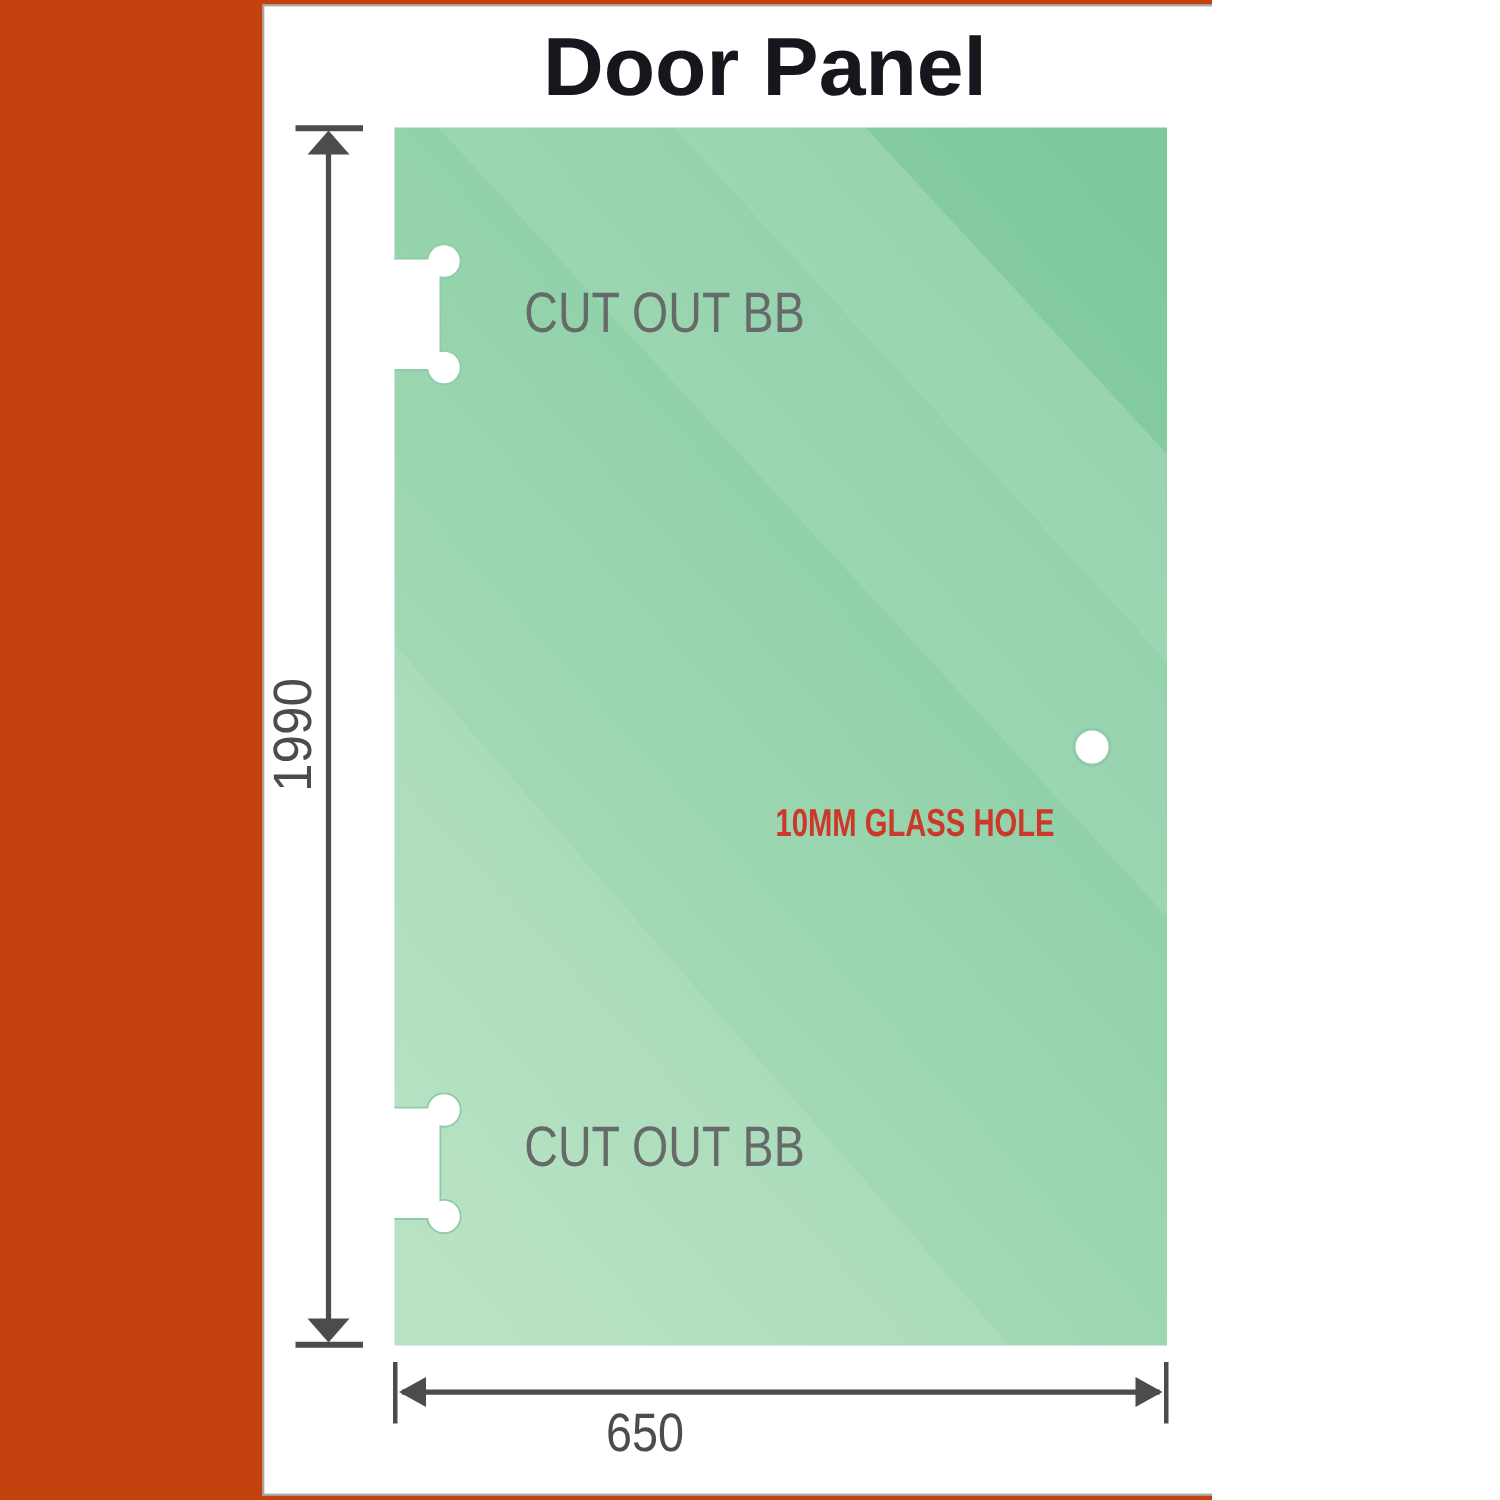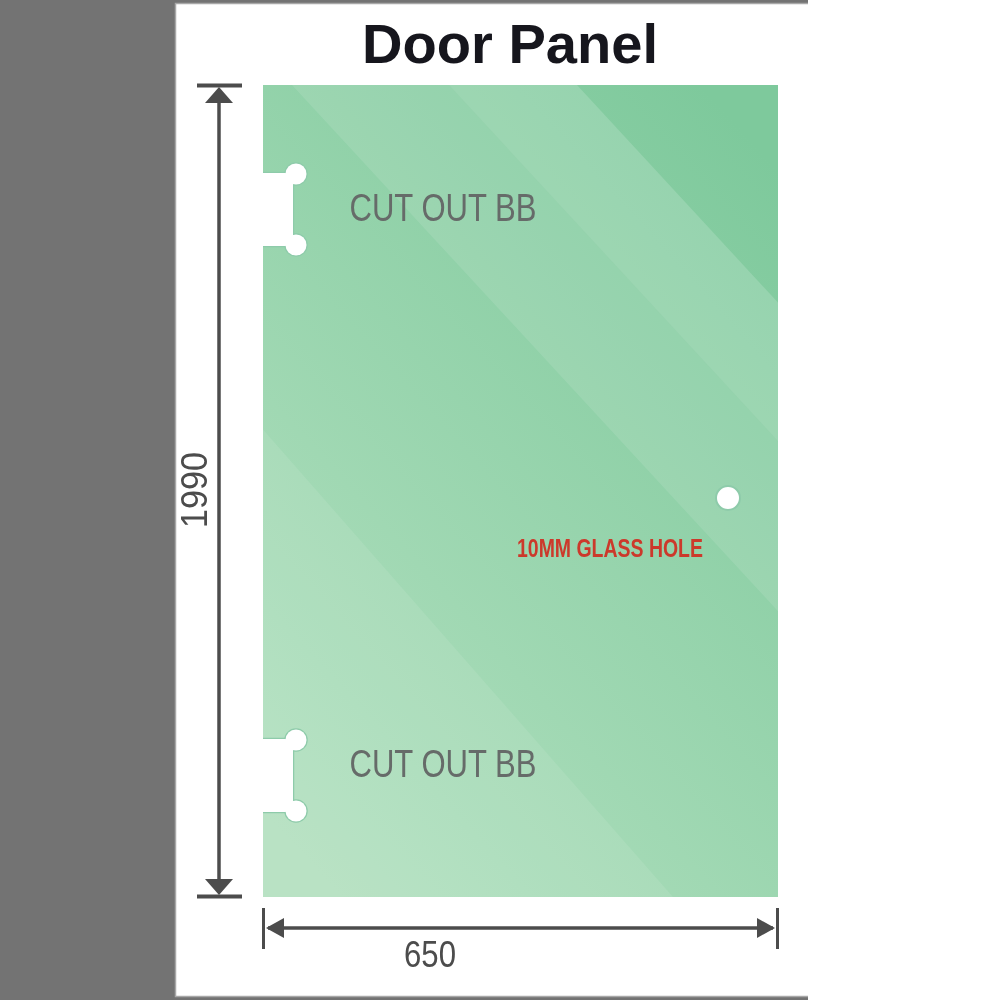--- a/index.html
+++ b/index.html
@@ -7,21 +7,21 @@
     padding: 0;
     background: #ffffff;
     width: 1000px;
     height: 1000px;
     font-family: "Liberation Sans", sans-serif;
   }
   .stage {
     position: relative;
     width: 808px;
     height: 1000px;
-    background: #737373;
+    background: #c2410c;
     overflow: hidden;
   }
   .stage svg {
     position: absolute;
     left: 0;
     top: 0;
     display: block;
   }
   text {
     font-family: "Liberation Sans", sans-serif;

